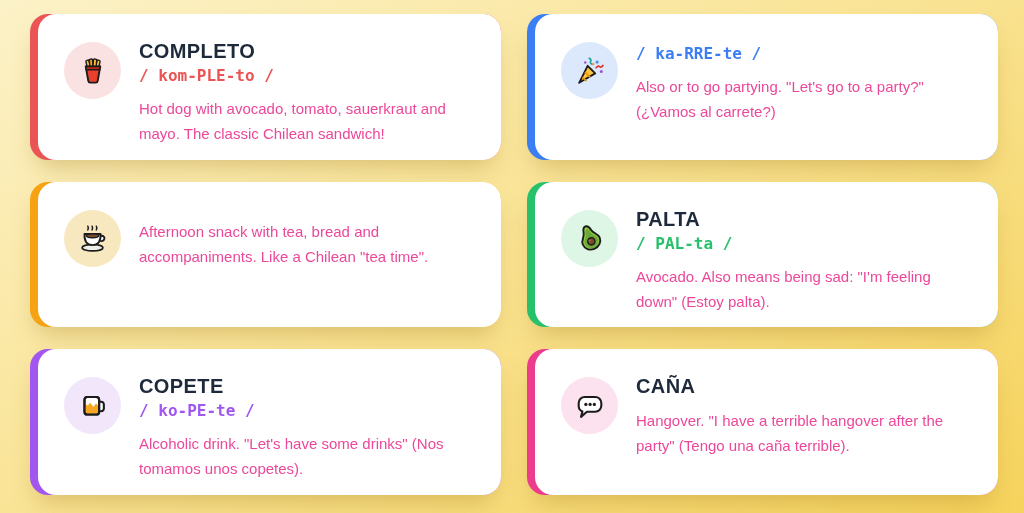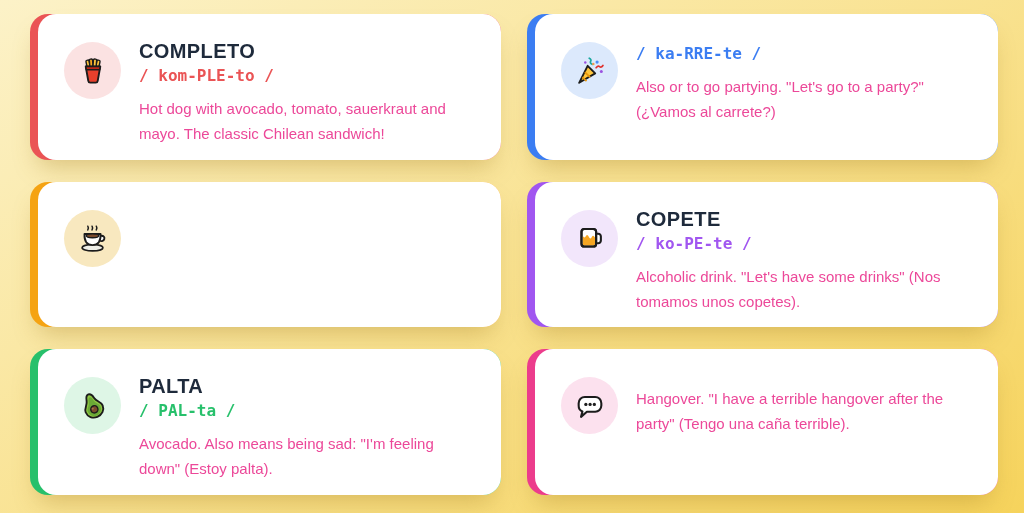--- a/index.html
+++ b/index.html
@@ -104,38 +104,21 @@
       <div class="chip">
         <svg viewBox="0 0 36 36">
           <path d="M12.5 9.5 q1.2 -2.2 0 -4 M17 9.5 q1.2 -2.2 0 -4 M21.5 9.5 q1.2 -2.2 0 -4" stroke="#1C1C1C" stroke-width="1.6" fill="none" stroke-linecap="round"></path>
           <ellipse cx="17.5" cy="28.3" rx="11" ry="3.4" fill="#EFEFE8" stroke="#1C1C1C" stroke-width="1.8"></ellipse>
           <path d="M25.8 15.8 c3.6 -.6 4.8 1.4 4.1 3.4 c-.7 1.9 -2.7 2.6 -4.5 1.7" fill="#ffffff" stroke="#1C1C1C" stroke-width="2"></path>
           <path d="M9 13.8 h17 c.3 7.6 -2.3 11.7 -8.5 11.7 s-8.8 -4.1 -8.5 -11.7 z" fill="#FFFFFF" stroke="#1C1C1C" stroke-width="2" stroke-linejoin="round"></path>
           <ellipse cx="17.5" cy="15.7" rx="6.6" ry="2" fill="#7A4A2B" stroke="#1C1C1C" stroke-width="1.4"></ellipse>
         </svg>
       </div>
       <div>
-      </div>
-    </div>
-  </div>
-
-  <div class="card-wrap" style="--accent: #A156F0; --chip: #F2E6FB;">
-    <div class="card">
-      <div class="chip">
-        <svg viewBox="0 0 36 36">
-          <path d="M24.5 13.5 h2.2 a2.8 2.8 0 0 1 2.8 2.8 v4.4 a2.8 2.8 0 0 1 -2.8 2.8 h-2.2" fill="#ffffff" stroke="#1C1C1C" stroke-width="2.2"></path>
-          <rect x="9" y="8.5" width="15.5" height="18.5" rx="3" fill="#FFFFFF" stroke="#1C1C1C" stroke-width="2.2"></rect>
-          <path d="M10.2 15.5 q2 3.5 3.5 .5 q1.5 -2.8 3 .8 q1.6 3.6 3.2 .2 q1.4 -2.8 3.4 .4 v6.6 a2 2 0 0 1 -2 2 h-9.1 a2 2 0 0 1 -2 -2 z" fill="#F5A623"></path>
-          <rect x="9" y="8.5" width="15.5" height="18.5" rx="3" fill="none" stroke="#1C1C1C" stroke-width="2.2"></rect>
-        </svg>
-      </div>
-      <div>
-        <div class="word">COPETE</div>
-        <div class="pron">/ ko-PE-te /</div>
-        <div class="desc">Alcoholic drink. "Let's have some drinks" (Nos tomamos unos copetes).</div>
+        <div class="desc">Afternoon snack with tea, bread and accompaniments. Like a Chilean "tea time".</div>
       </div>
     </div>
   </div>
 
   <div class="card-wrap" style="--accent: #27C06B; --chip: #DEF6E6;">
     <div class="card">
       <div class="chip">
         <svg viewBox="0 0 36 36">
           <g transform="rotate(-22 18 18)">
             <path d="M18 4.8 c2.7 0 3.7 2.7 4.3 5.8 c.9 4.7 5.4 6.1 5.4 10.6 c0 5.4 -4.4 9.2 -9.7 9.2 s-9.7 -3.8 -9.7 -9.2 c0 -4.5 4.5 -5.9 5.4 -10.6 c.6 -3.1 1.6 -5.8 4.3 -5.8 z" fill="#8FC743" stroke="#1C1C1C" stroke-width="2"></path>
@@ -146,29 +129,48 @@
         </svg>
       </div>
       <div>
         <div class="word">PALTA</div>
         <div class="pron">/ PAL-ta /</div>
         <div class="desc">Avocado. Also means being sad: "I'm feeling down" (Estoy palta).</div>
       </div>
     </div>
   </div>
 
+  <div class="card-wrap" style="--accent: #A156F0; --chip: #F2E6FB;">
+    <div class="card">
+      <div class="chip">
+        <svg viewBox="0 0 36 36">
+          <path d="M24.5 13.5 h2.2 a2.8 2.8 0 0 1 2.8 2.8 v4.4 a2.8 2.8 0 0 1 -2.8 2.8 h-2.2" fill="#ffffff" stroke="#1C1C1C" stroke-width="2.2"></path>
+          <rect x="9" y="8.5" width="15.5" height="18.5" rx="3" fill="#FFFFFF" stroke="#1C1C1C" stroke-width="2.2"></rect>
+          <path d="M10.2 15.5 q2 3.5 3.5 .5 q1.5 -2.8 3 .8 q1.6 3.6 3.2 .2 q1.4 -2.8 3.4 .4 v6.6 a2 2 0 0 1 -2 2 h-9.1 a2 2 0 0 1 -2 -2 z" fill="#F5A623"></path>
+          <rect x="9" y="8.5" width="15.5" height="18.5" rx="3" fill="none" stroke="#1C1C1C" stroke-width="2.2"></rect>
+        </svg>
+      </div>
+      <div>
+        <div class="word">COPETE</div>
+        <div class="pron">/ ko-PE-te /</div>
+        <div class="desc">Alcoholic drink. "Let's have some drinks" (Nos tomamos unos copetes).</div>
+      </div>
+    </div>
+  </div>
+
   <div class="card-wrap" style="--accent: #EC3C8C; --chip: #FCE1EE;">
     <div class="card">
       <div class="chip">
         <svg viewBox="0 0 36 36">
           <path d="M12.5 8.5 h11 a6.5 6.5 0 0 1 6.5 6.5 v2.6 a6.5 6.5 0 0 1 -6.5 6.5 h-8.8 l-6.2 5.4 l1.5 -5.7 a6.5 6.5 0 0 1 -4 -6.2 v-2.6 a6.5 6.5 0 0 1 6.5 -6.5 z" fill="#FFFFFF" stroke="#1C1C1C" stroke-width="2.2" stroke-linejoin="round"></path>
           <circle cx="13.6" cy="16.3" r="1.7" fill="#1C1C1C"></circle>
           <circle cx="18.1" cy="16.3" r="1.7" fill="#1C1C1C"></circle>
           <circle cx="22.6" cy="16.3" r="1.7" fill="#1C1C1C"></circle>
         </svg>
       </div>
       <div>
+        <div class="word">CAÑA</div>
         <div class="desc">Hangover. "I have a terrible hangover after the party" (Tengo una caña terrible).</div>
       </div>
     </div>
   </div>
 
 </div>
 
 </body></html>

